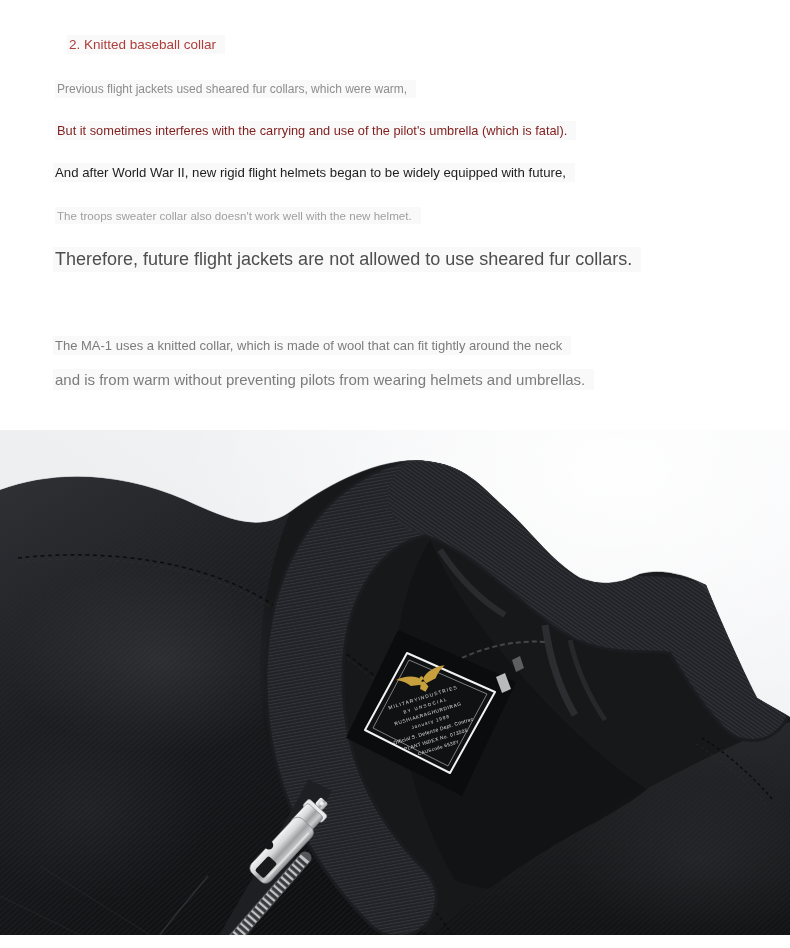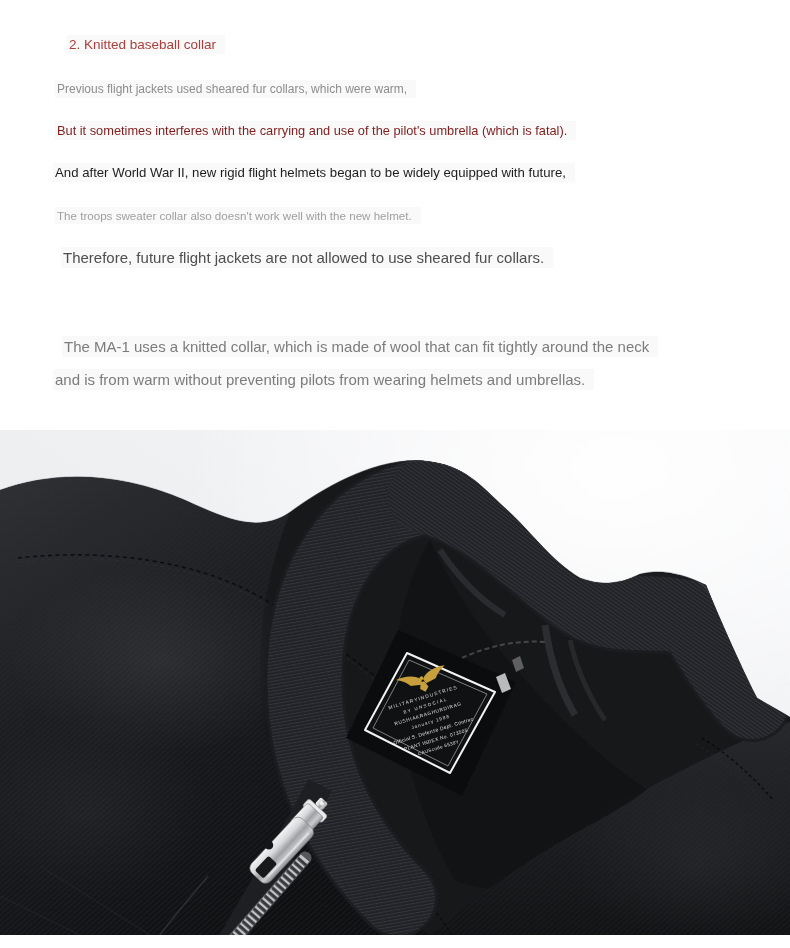--- a/index.html
+++ b/index.html
@@ -7,22 +7,22 @@
     width:790px;height:948px;position:relative;background:#ffffff;
     font-family:"Liberation Sans","DejaVu Sans",sans-serif;
     overflow:hidden;
   }
   .line{position:absolute;white-space:nowrap;background:rgba(120,120,120,0.045);padding:2px 9px 2px 2px;}
   .t-heading{left:55px;top:23px;font-size:13.5px;color:#ad3e3b;}
   .p1{left:55px;top:80px;font-size:12px;color:#8d8d8d;}
   .p2{left:55px;top:121px;font-size:12.8px;color:#7f1d1d;}
   .p3{left:53px;top:163px;font-size:13.2px;color:#1d1d1d;}
   .p4{left:55px;top:207px;font-size:11.6px;color:#9f9f9f;}
-  .p5{left:53px;top:247px;font-size:15px;color:#4e4e4e;margin-left:8px;}
-  .p6{left:53px;top:336px;font-size:15px;color:#7c7c7c;margin-left:9px;}
+  .p5{left:53px;top:247px;font-size:18px;color:#4e4e4e;}
+  .p6{left:53px;top:336px;font-size:13px;color:#7c7c7c;}
   .p7{left:53px;top:369px;font-size:15px;color:#7c7c7c;}
   .photo{position:absolute;left:0;top:430px;width:790px;height:505px;}
   svg text{font-family:"Liberation Sans","DejaVu Sans",sans-serif;}
 </style>
 </head>
 <body>
 
 <h2 class="line t-heading" style="margin:12px;font-weight:400;">2. Knitted baseball collar</h2>
 <div class="line p1">Previous flight jackets used sheared fur collars, which were warm,</div>
 <div class="line p2">But it sometimes interferes with the carrying and use of the pilot's umbrella (which is fatal).</div>

